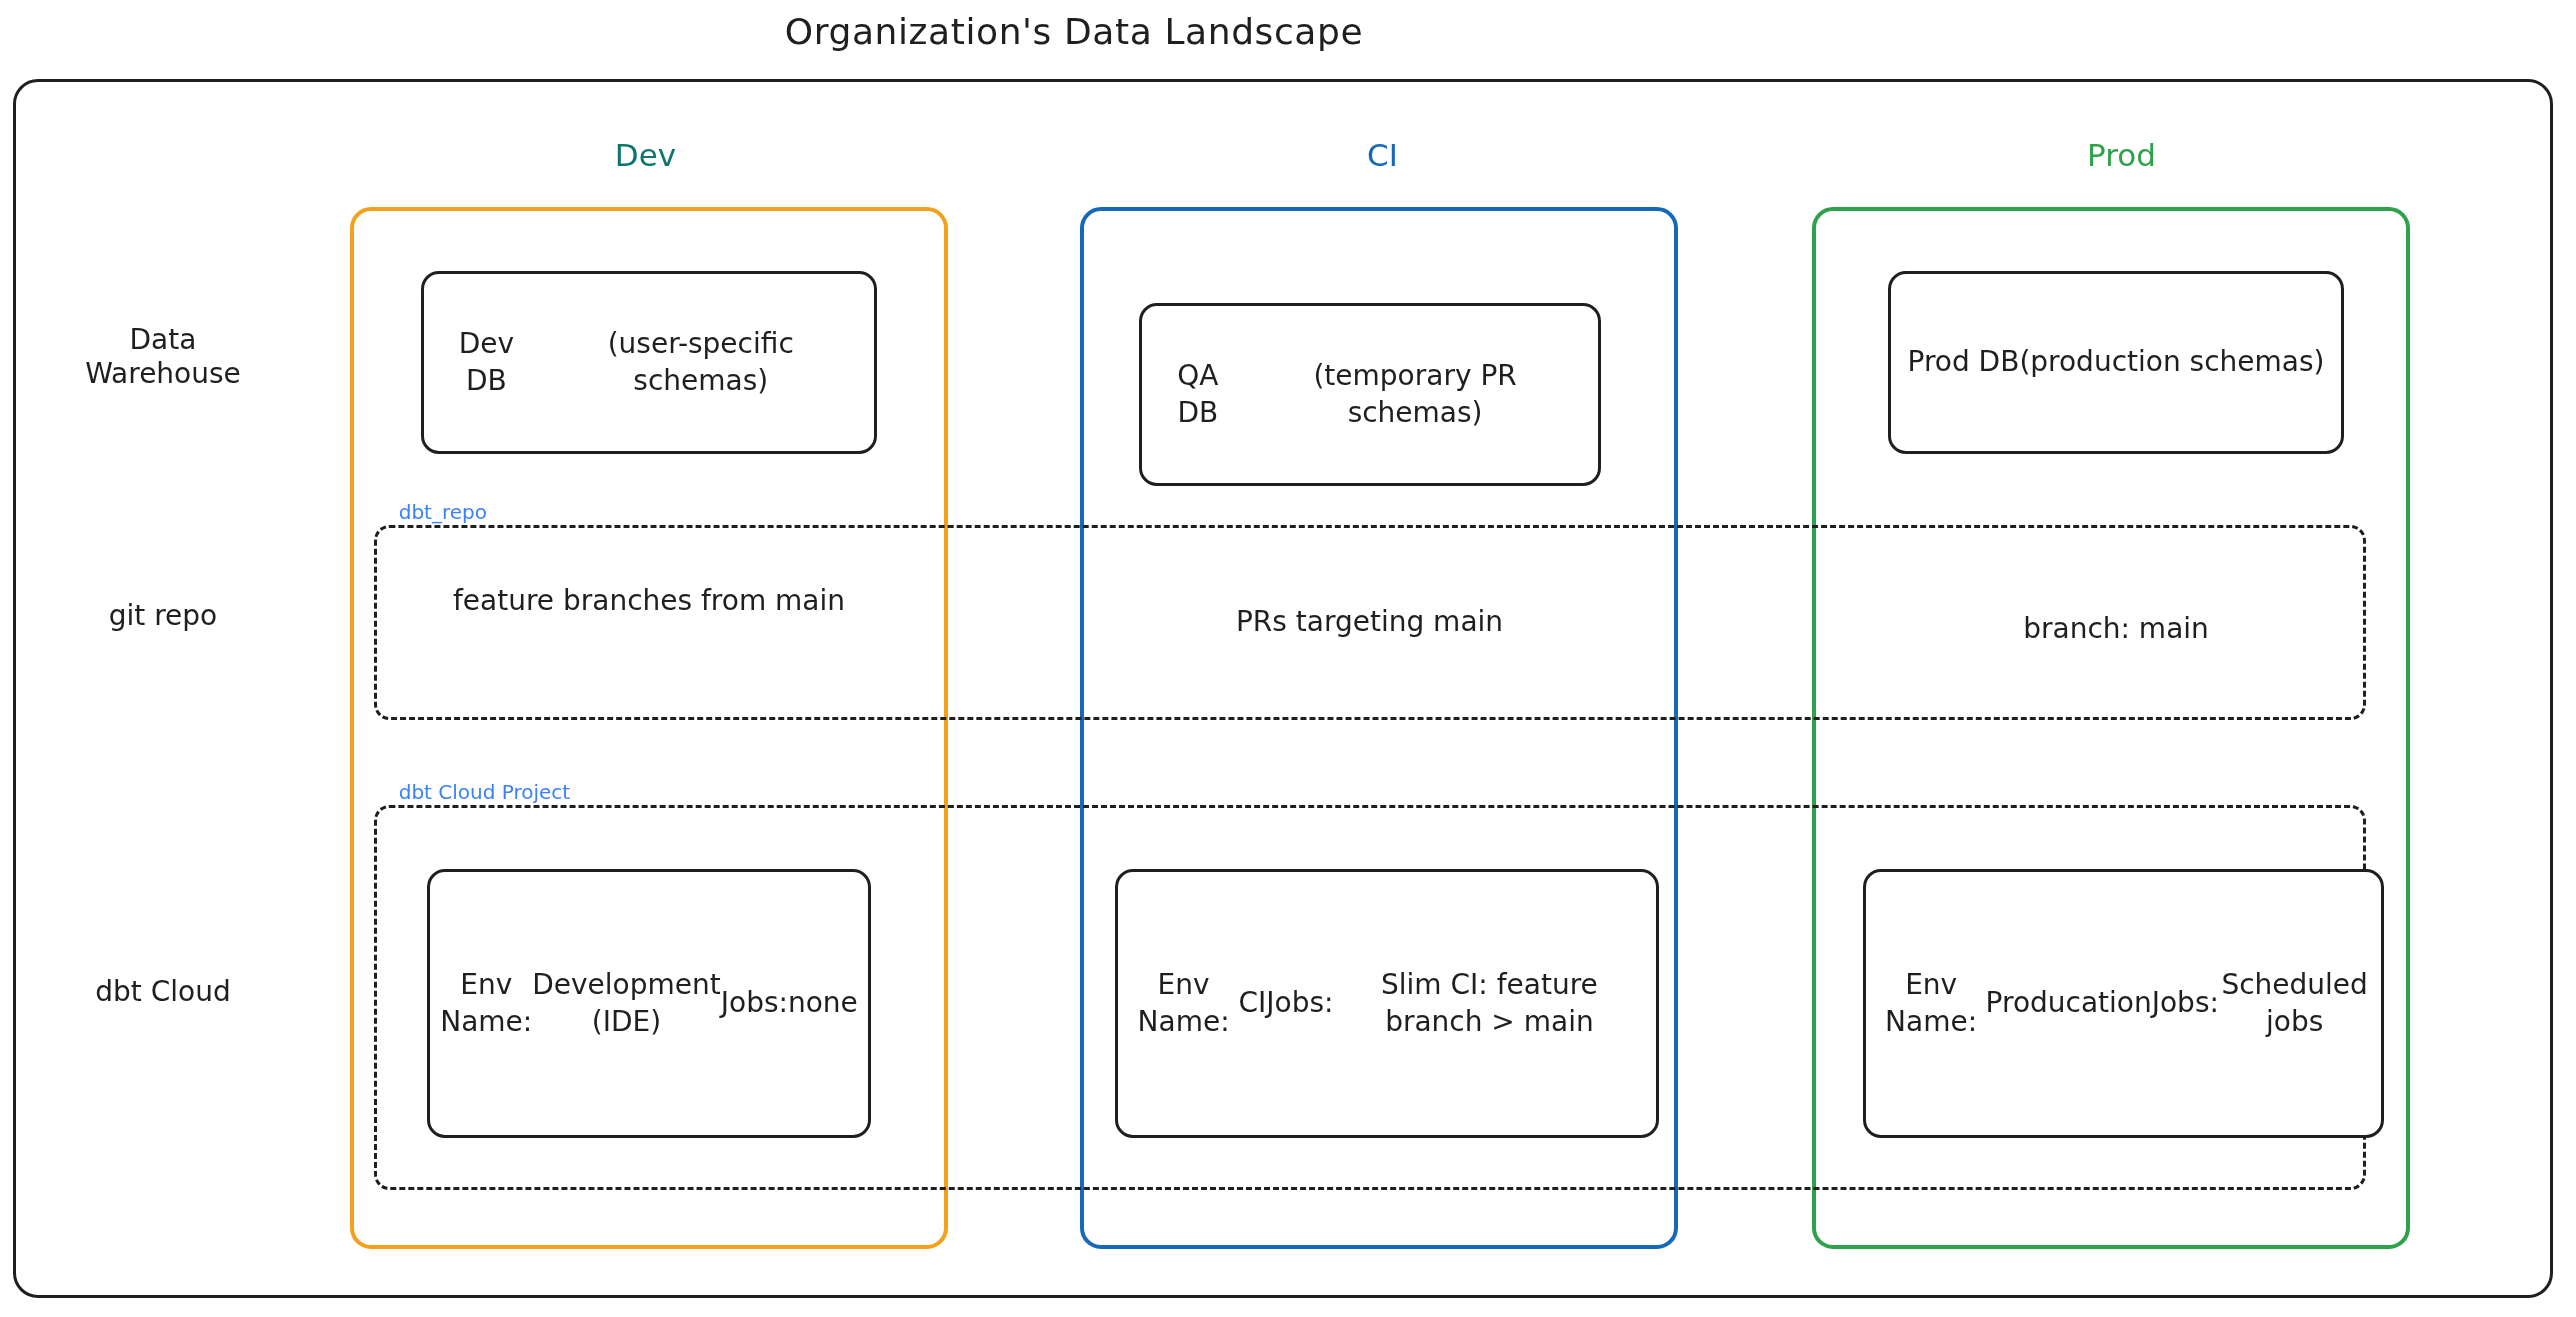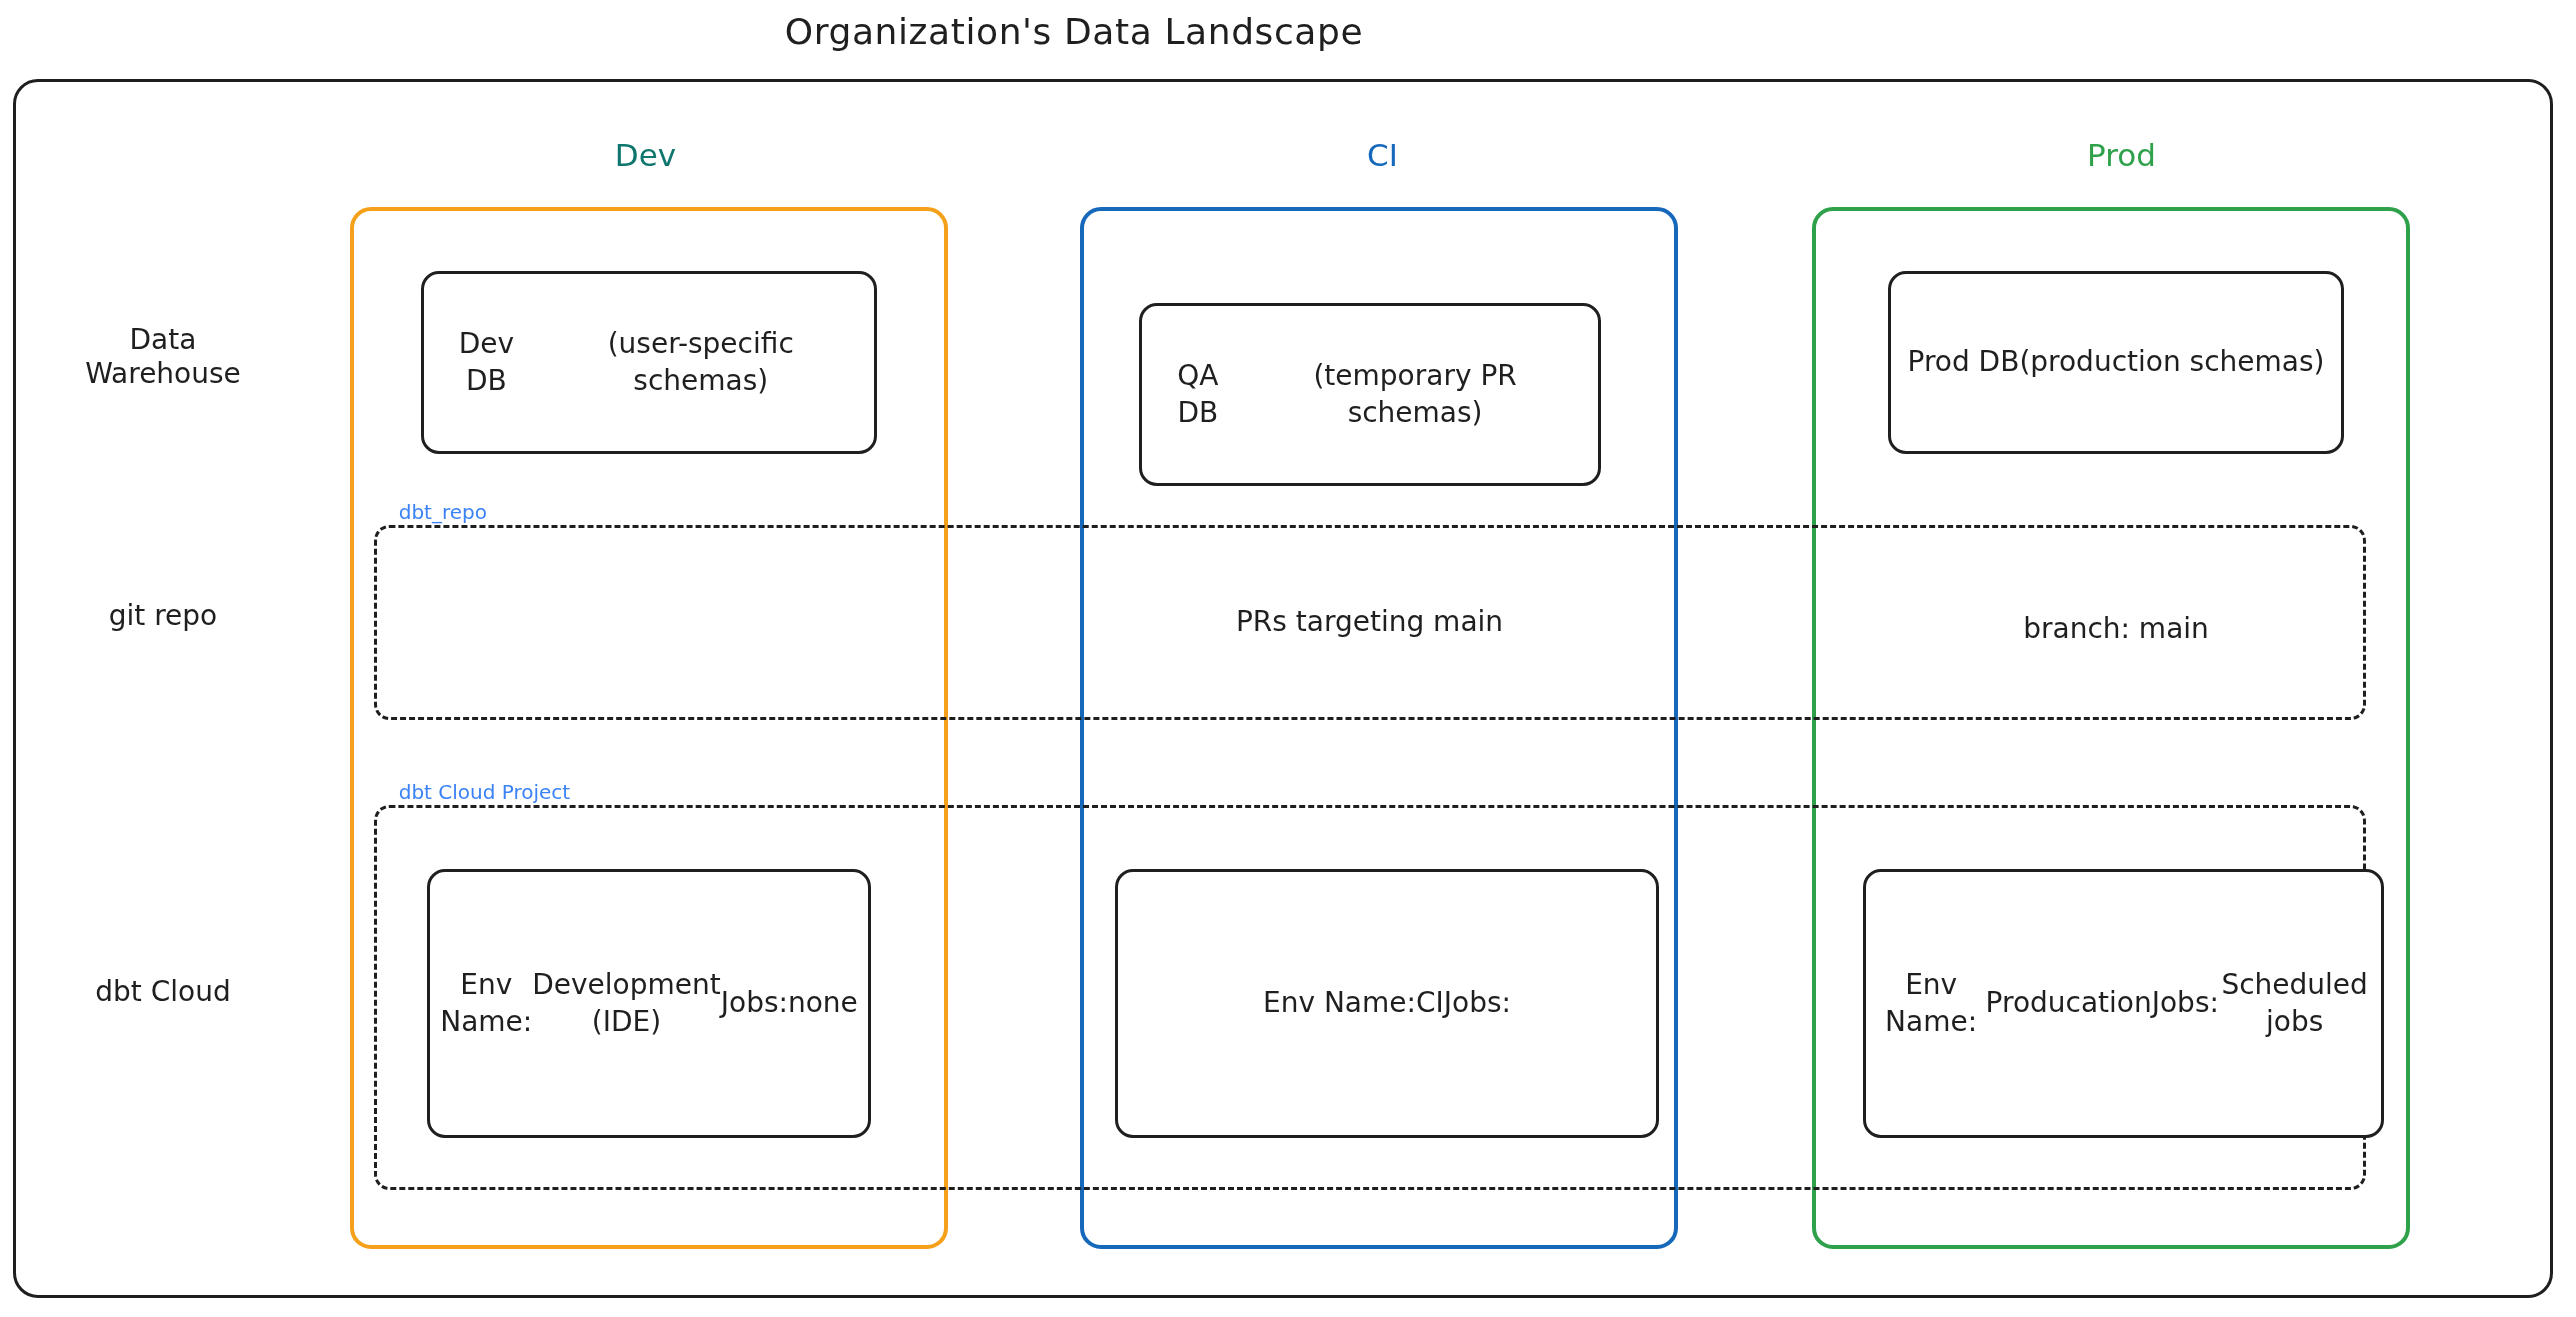--- a/index.html
+++ b/index.html
@@ -185,20 +185,21 @@
 </div>
 <div class="node-box" id="node-prod-db">
   <span class="line">Prod DB</span>
   <span class="line">(production schemas)</span>
 </div>
 
 <div class="dashed-group" id="group-git-repo"></div>
 <div class="group-caption" id="caption-git-repo">dbt_repo</div>
 
 <div class="git-text" id="git-text-dev">
+  <span class="line">feature branches from main</span>
 </div>
 <div class="git-text" id="git-text-ci">
   <span class="line">PRs targeting main</span>
 </div>
 <div class="git-text" id="git-text-prod">
   <span class="line">branch: main</span>
 </div>
 
 <div class="dashed-group" id="group-dbt-cloud"></div>
 <div class="group-caption" id="caption-dbt-cloud">dbt Cloud Project</div>
@@ -209,20 +210,21 @@
   <span class="env-spacer"></span>
   <span class="line">Jobs:</span>
   <span class="line">none</span>
 </div>
 
 <div class="node-box" id="node-ci-env">
   <span class="line">Env Name:</span>
   <span class="line">CI</span>
   <span class="env-spacer"></span>
   <span class="line">Jobs:</span>
+  <span class="line">Slim CI: feature branch &gt; main</span>
 </div>
 
 <div class="node-box" id="node-prod-env">
   <span class="line">Env Name:</span>
   <span class="line">Producation</span>
   <span class="env-spacer"></span>
   <span class="line">Jobs:</span>
   <span class="line">Scheduled jobs</span>
 </div>
 

